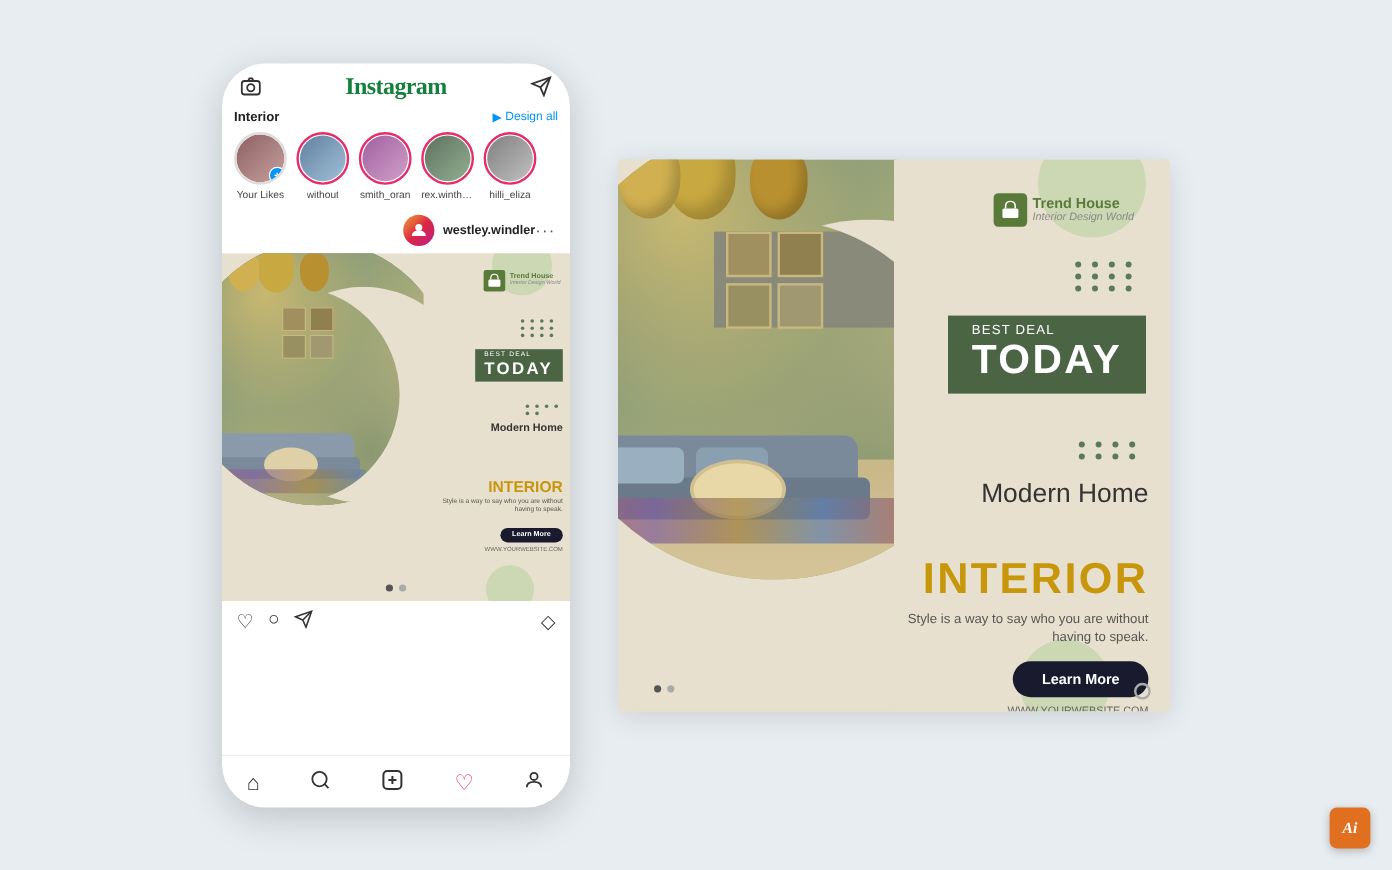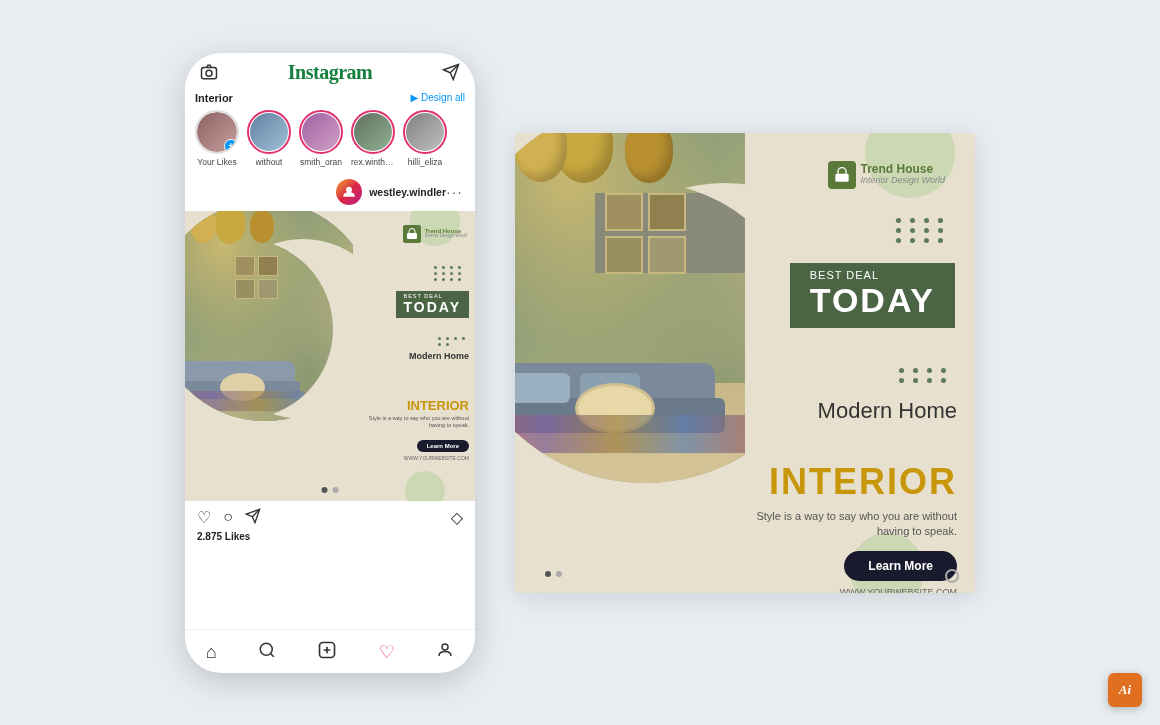--- a/index.html
+++ b/index.html
@@ -565,21 +565,20 @@
       <span class="action-icon">○</span>
       <span class="action-icon">
         <svg width="16" height="16" viewBox="0 0 24 24" fill="none" stroke="#333" stroke-width="2">
           <line x1="22" y1="2" x2="11" y2="13"></line>
             <polygon points="22 2 15 22 11 13 2 9 22 2"></polygon>
         </svg>
       </span>
     </div>
     <span class="action-icon">◇</span>
   </div>
-  <div class="likes-count">2.875 Likes</div>
 
   <div class="bottom-nav">
     <span class="nav-icon">⌂</span>
     <span class="nav-icon">
       <svg width="18" height="18" viewBox="0 0 24 24" fill="none" stroke="#333" stroke-width="2">
         <circle cx="11" cy="11" r="8"></circle>
           <line x1="21" y1="21" x2="16.65" y2="16.65"></line>
       </svg>
     </span>
     <span class="nav-icon">

